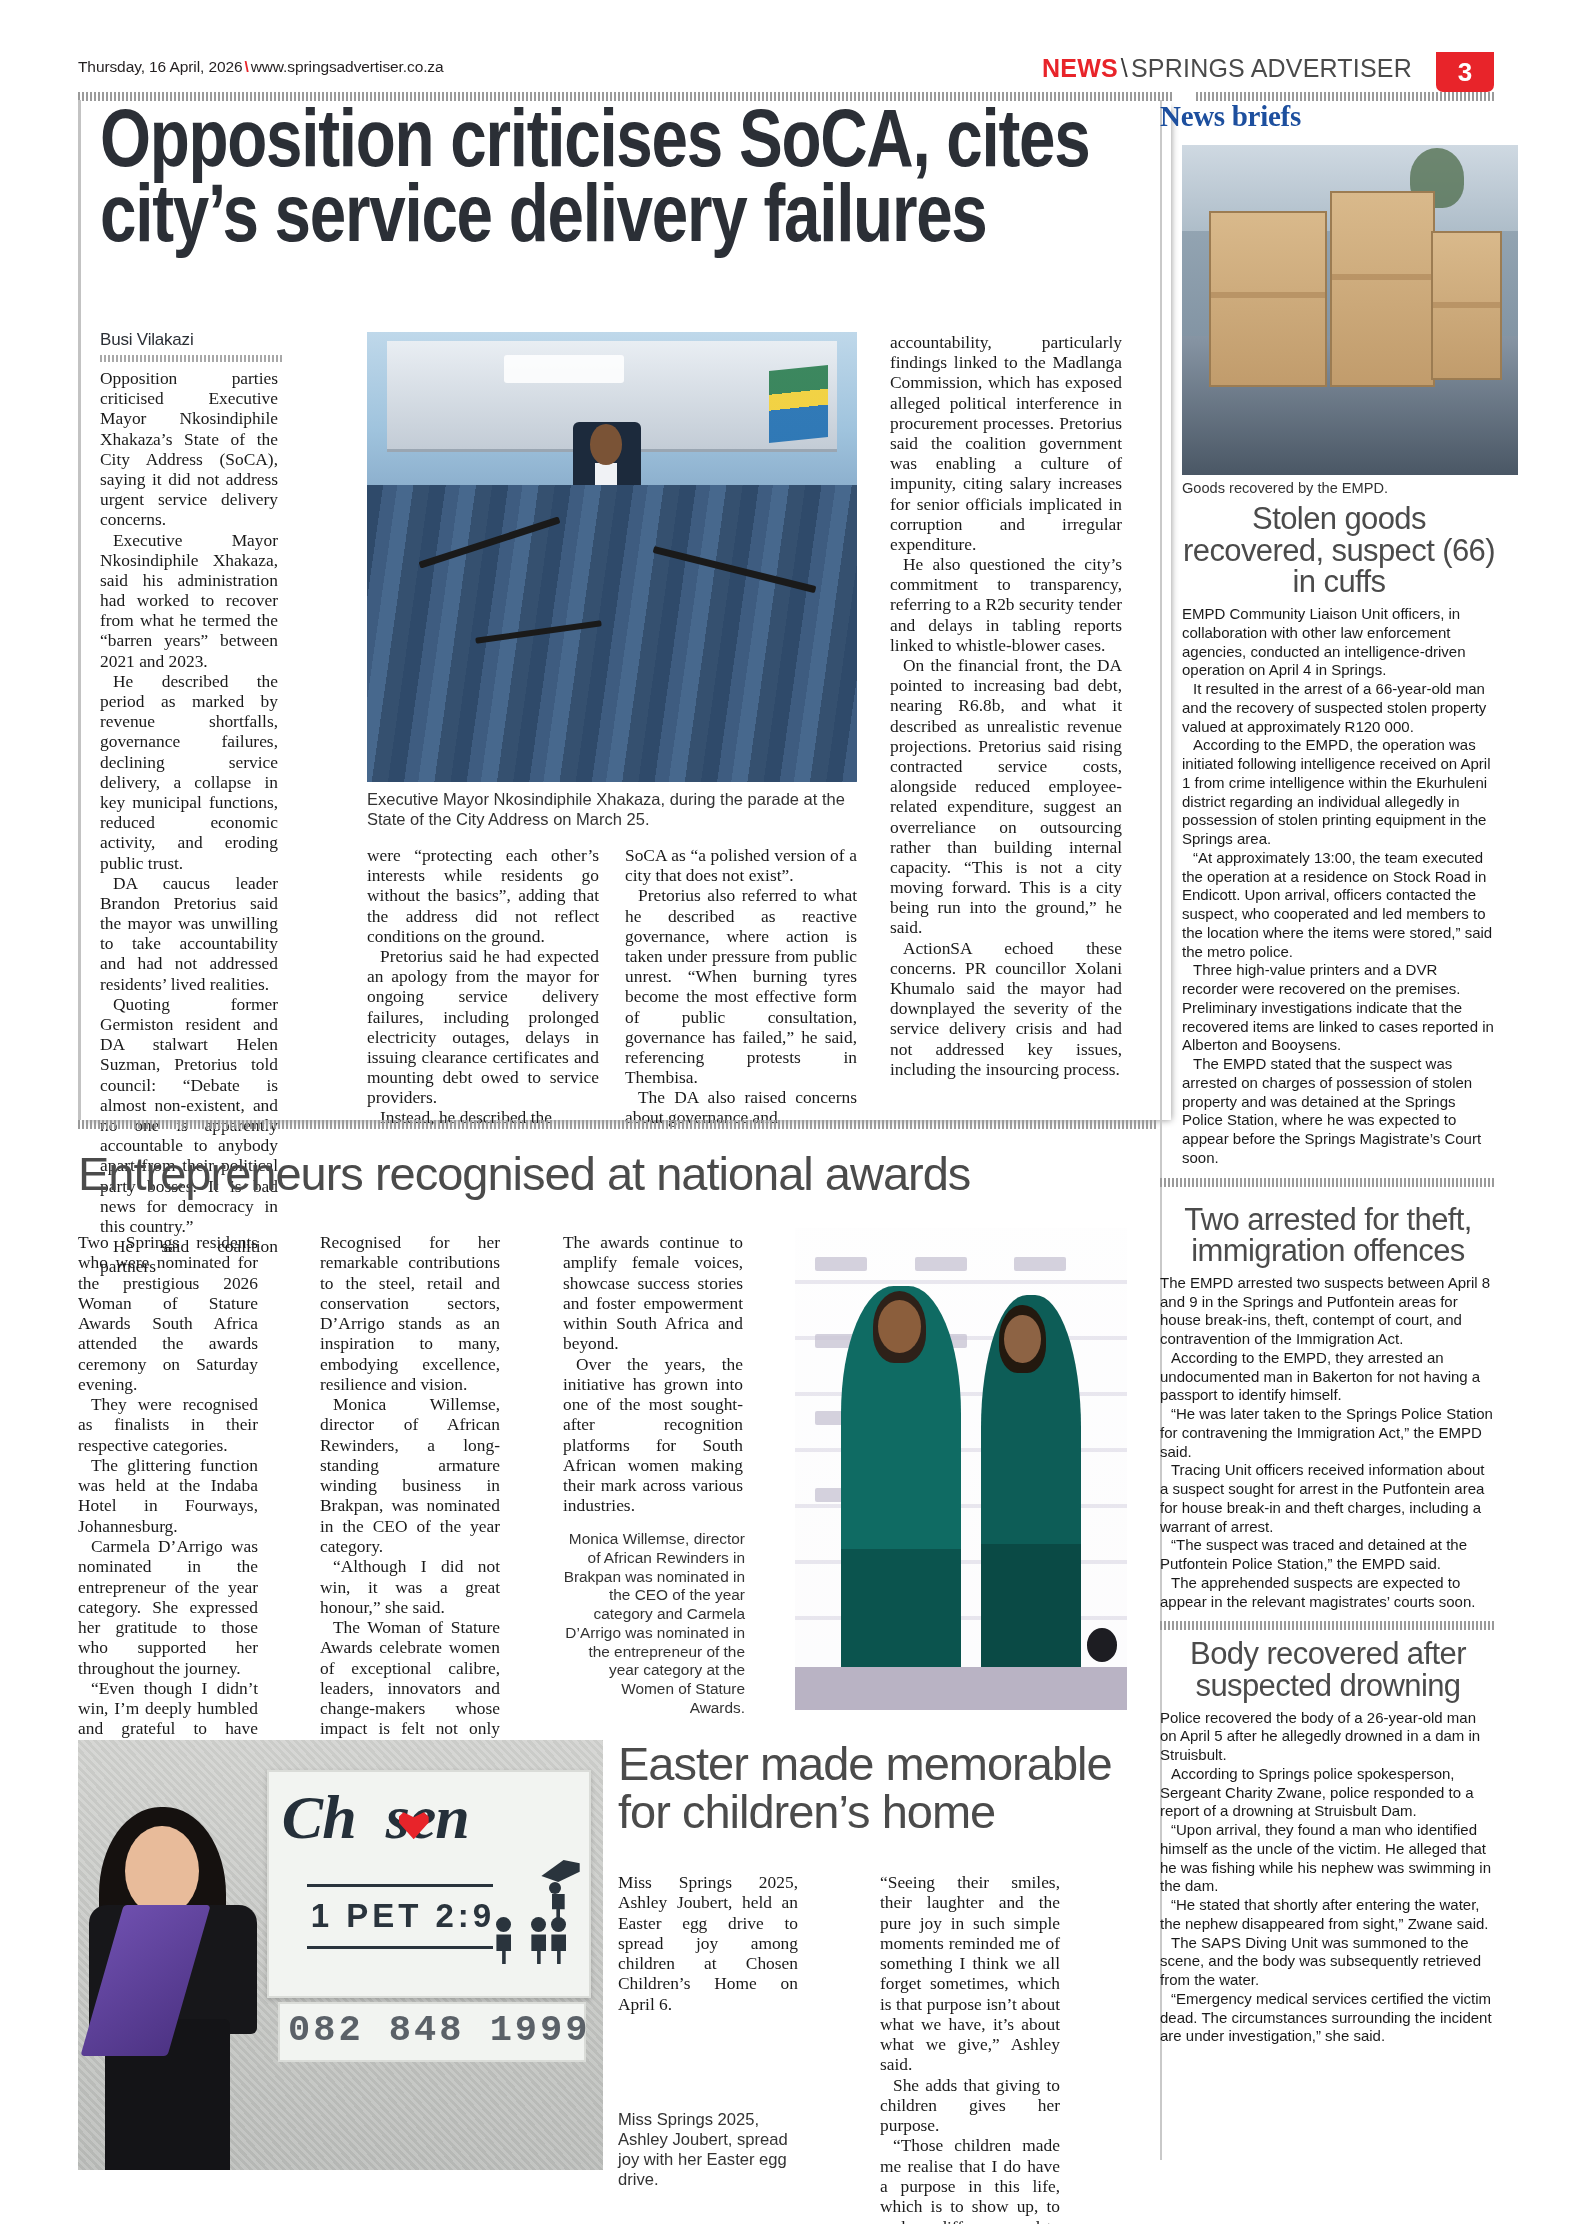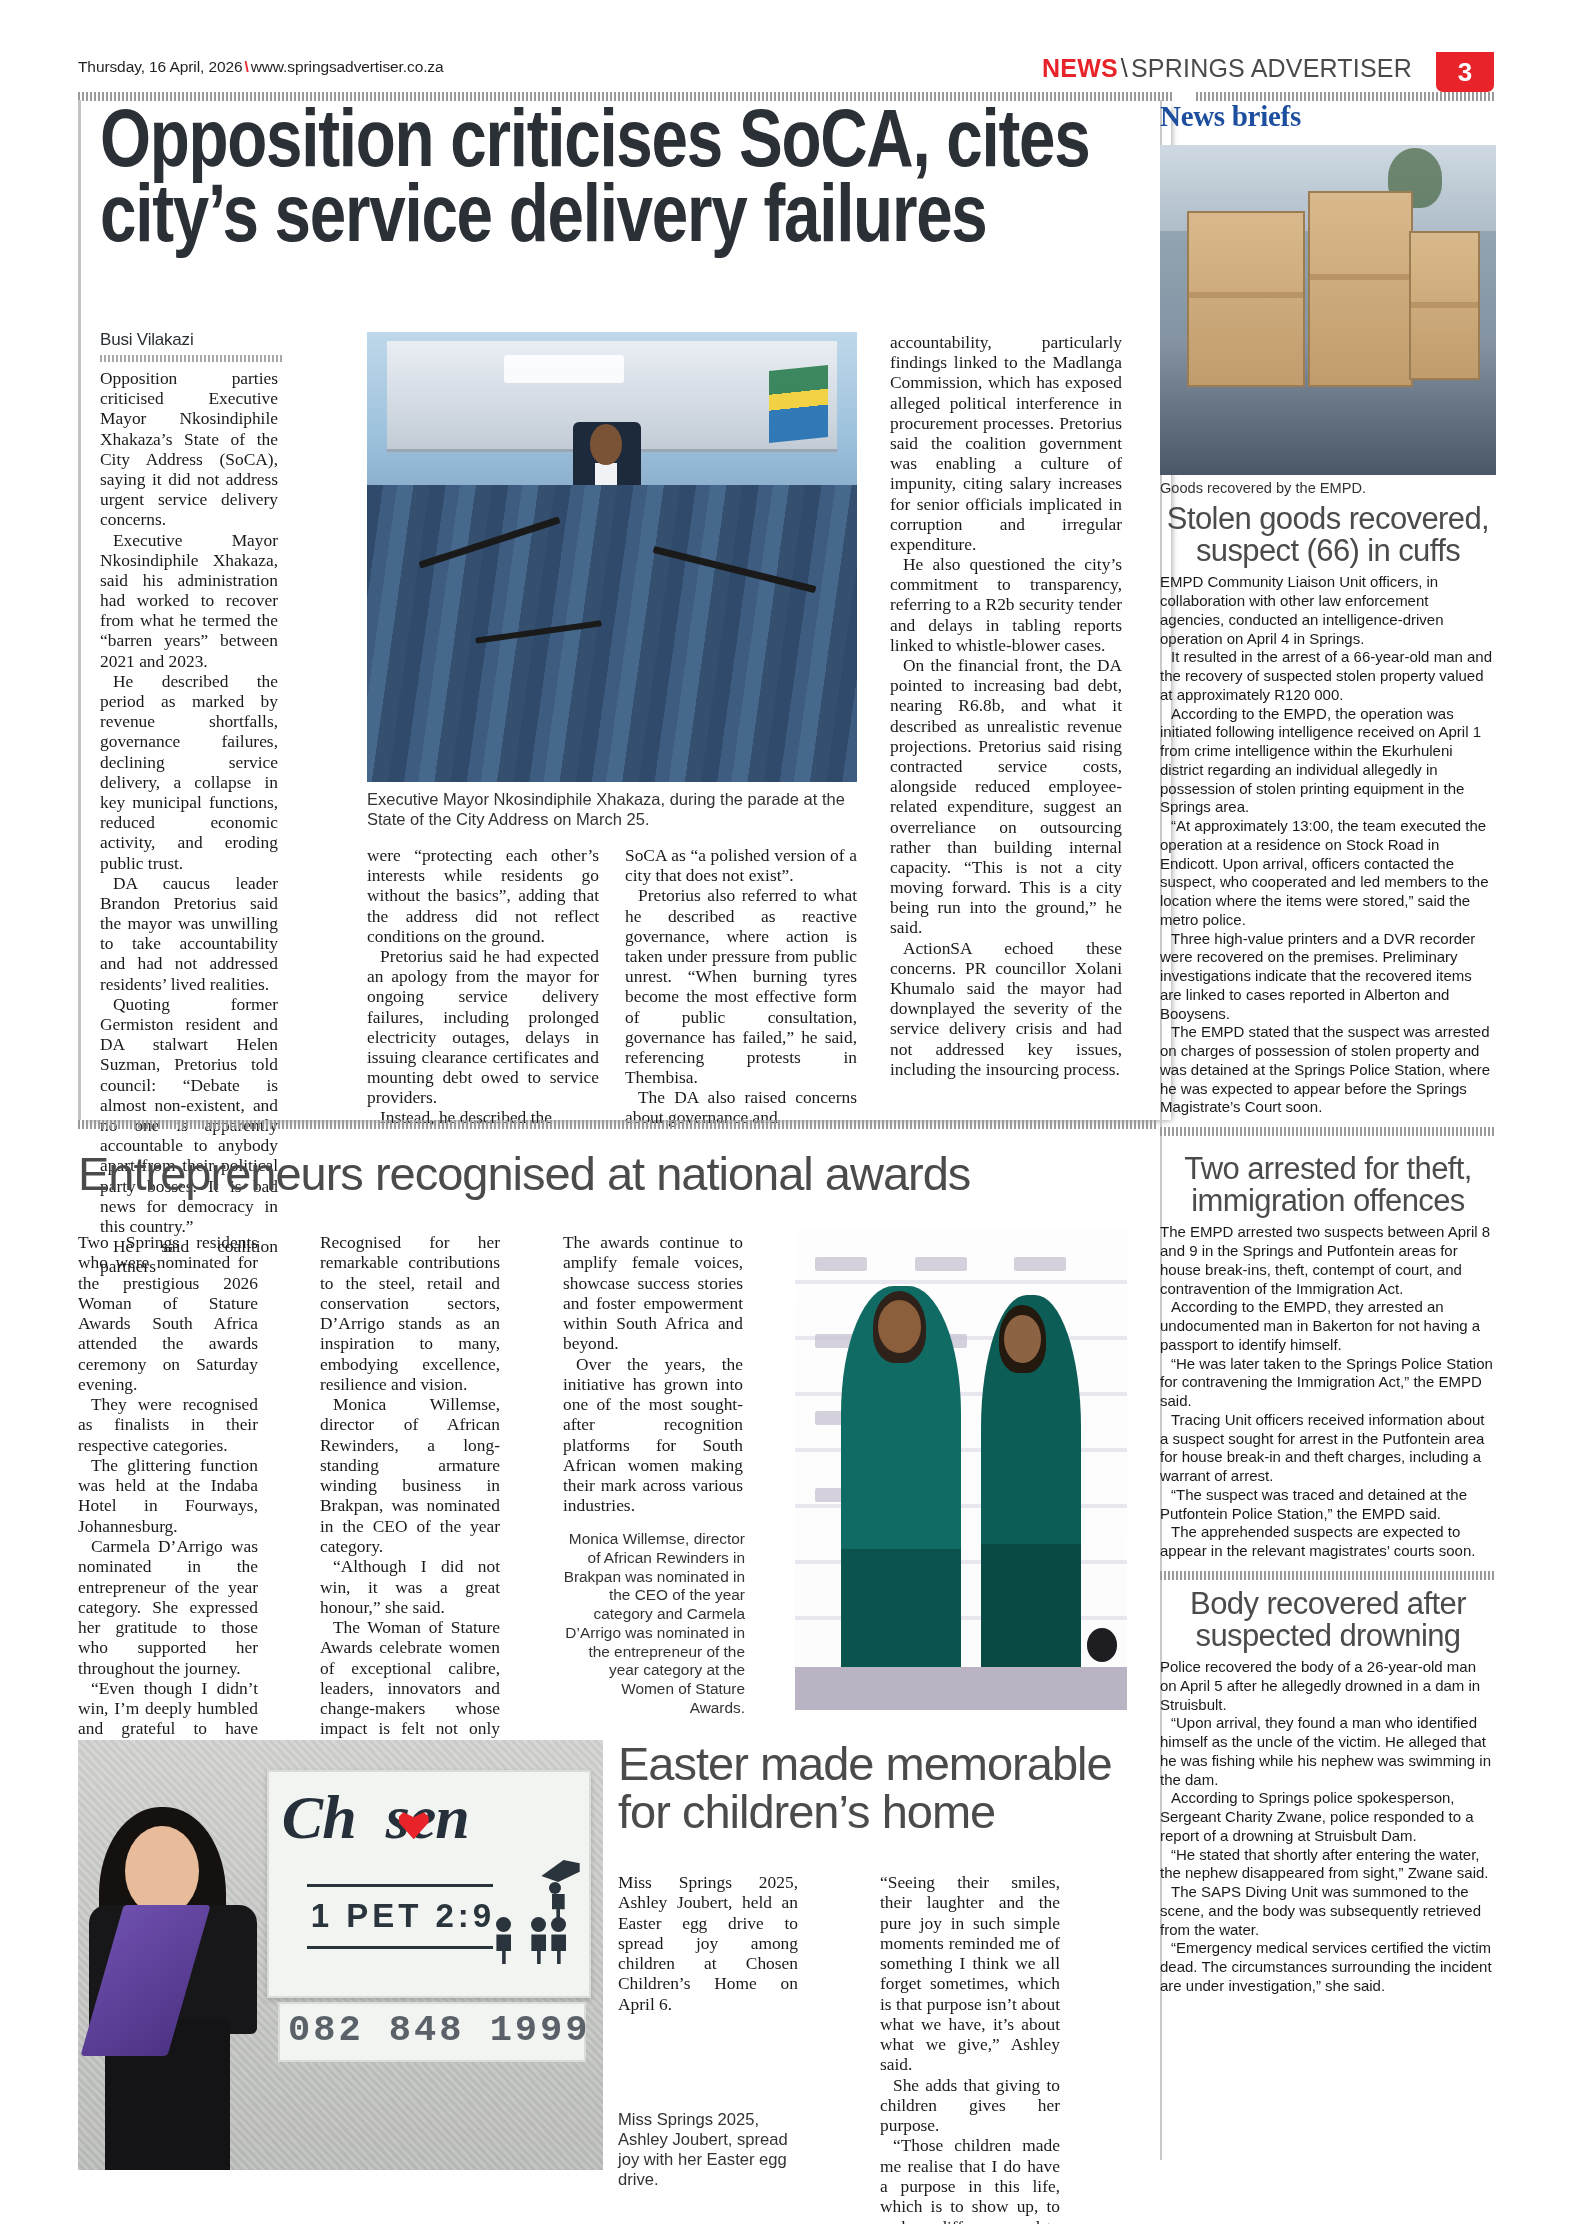--- a/index.html
+++ b/index.html
@@ -342,21 +342,21 @@
     <p class="first">“Seeing their smiles, their laughter and the pure joy in such simple moments reminded me of something I think we all forget sometimes, which is that purpose isn’t about what we have, it’s about what we give,” Ashley said.</p>
     <p>She adds that giving to children gives her purpose.</p>
     <p>“Those children made me realise that I do have a purpose in this life, which is to show up, to make a difference and to spread love wherever I can,” she said.</p>
   </div>
   <div class="a3-cap">Miss Springs 2025, Ashley Joubert, spread joy with her Easter egg drive.</div>
 
   <div class="side-rail"></div>
   <div class="side">
     <div class="side-title">News briefs</div>
 
-    <div style="margin-top:12px;">
+    <div style="margin-top:12px;margin-left:22px;">
       <div class="side-photo">
         <div class="ph empd">
           <div class="sky"></div>
             <div class="tree"></div>
           <div class="bak"></div>
           <div class="box b1">
               <div class="tape" style="position:absolute;left:0;right:0;top:46%;height:6px;"></div>
             </div>
           <div class="box b2">
               <div class="tape" style="position:absolute;left:0;right:0;top:42%;height:6px;"></div>
@@ -391,22 +391,22 @@
         <p>The apprehended suspects are expected to appear in the relevant magistrates’ courts soon.</p>
       </div>
     </div>
 
     <div class="dotrule side-sep"></div>
 
     <div>
       <div class="side-head" style="margin-top:0;">Body recovered after suspected drowning</div>
       <div class="side-body">
         <p class="first">Police recovered the body of a 26-year-old man on April 5 after he allegedly drowned in a dam in Struisbult.</p>
+        <p>According to Springs police spokesperson, Sergeant Charity Zwane, police responded to a report of a drowning at Struisbult Dam.</p>
         <p>“Upon arrival, they found a man who identified himself as the uncle of the victim. He alleged that he was fishing while his nephew was swimming in the dam.</p>
-        <p>According to Springs police spokesperson, Sergeant Charity Zwane, police responded to a report of a drowning at Struisbult Dam.</p>
         <p>“He stated that shortly after entering the water, the nephew disappeared from sight,” Zwane said.</p>
         <p>The SAPS Diving Unit was summoned to the scene, and the body was subsequently retrieved from the water.</p>
         <p>“Emergency medical services certified the victim dead. The circumstances surrounding the incident are under investigation,” she said.</p>
       </div>
     </div>
   </div>
 
 </div>
 
 </body></html>

